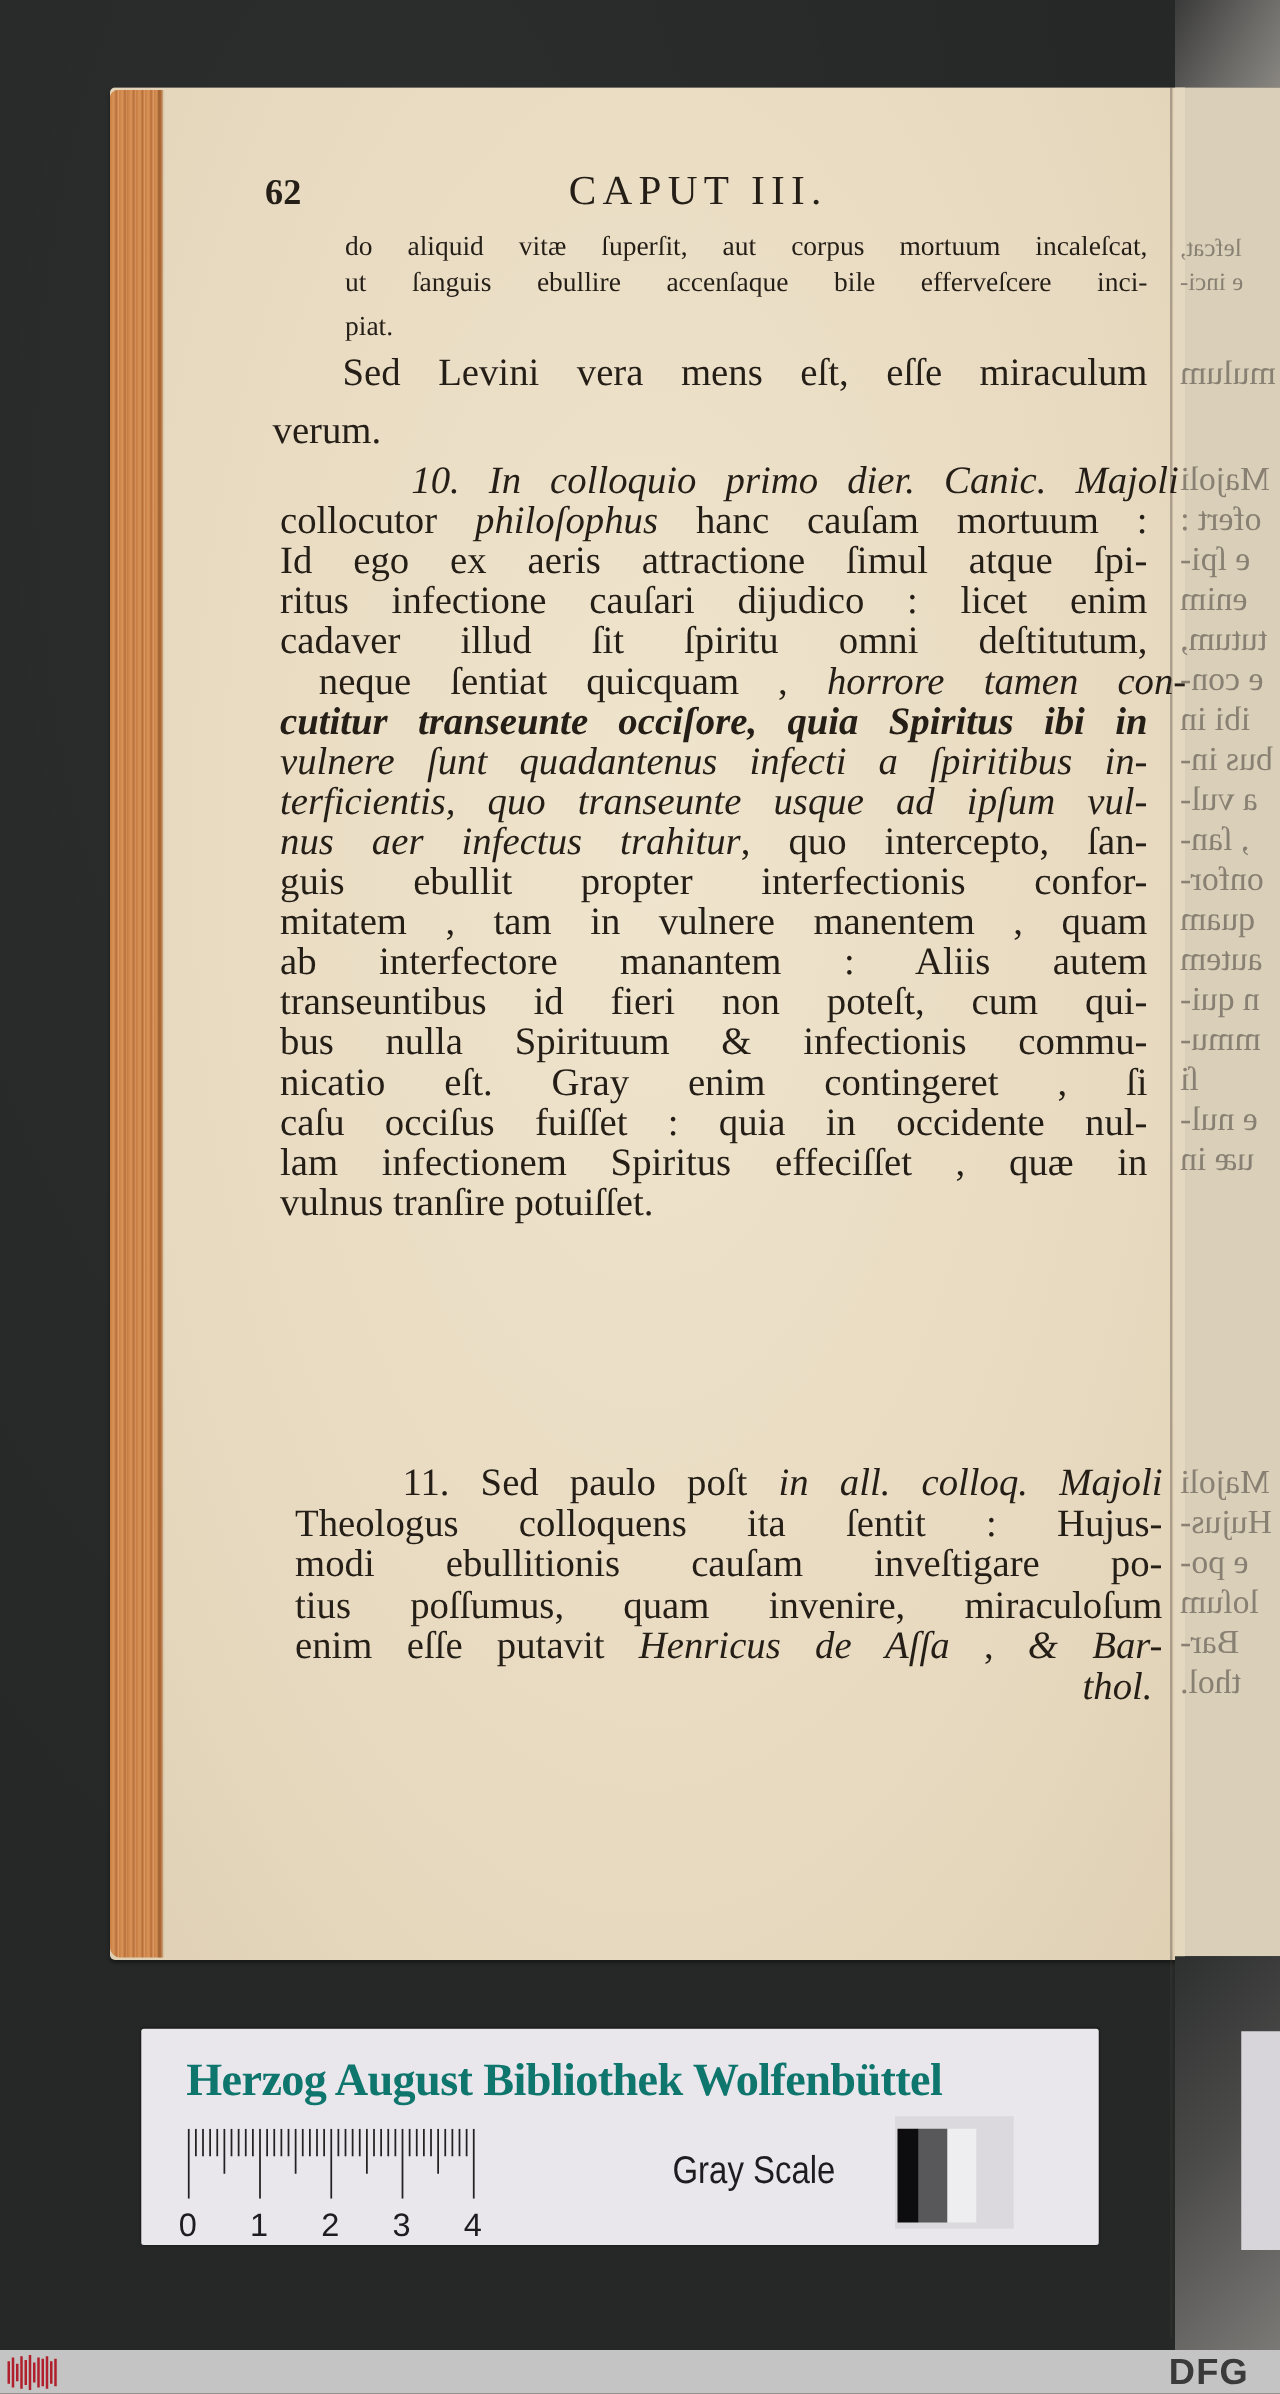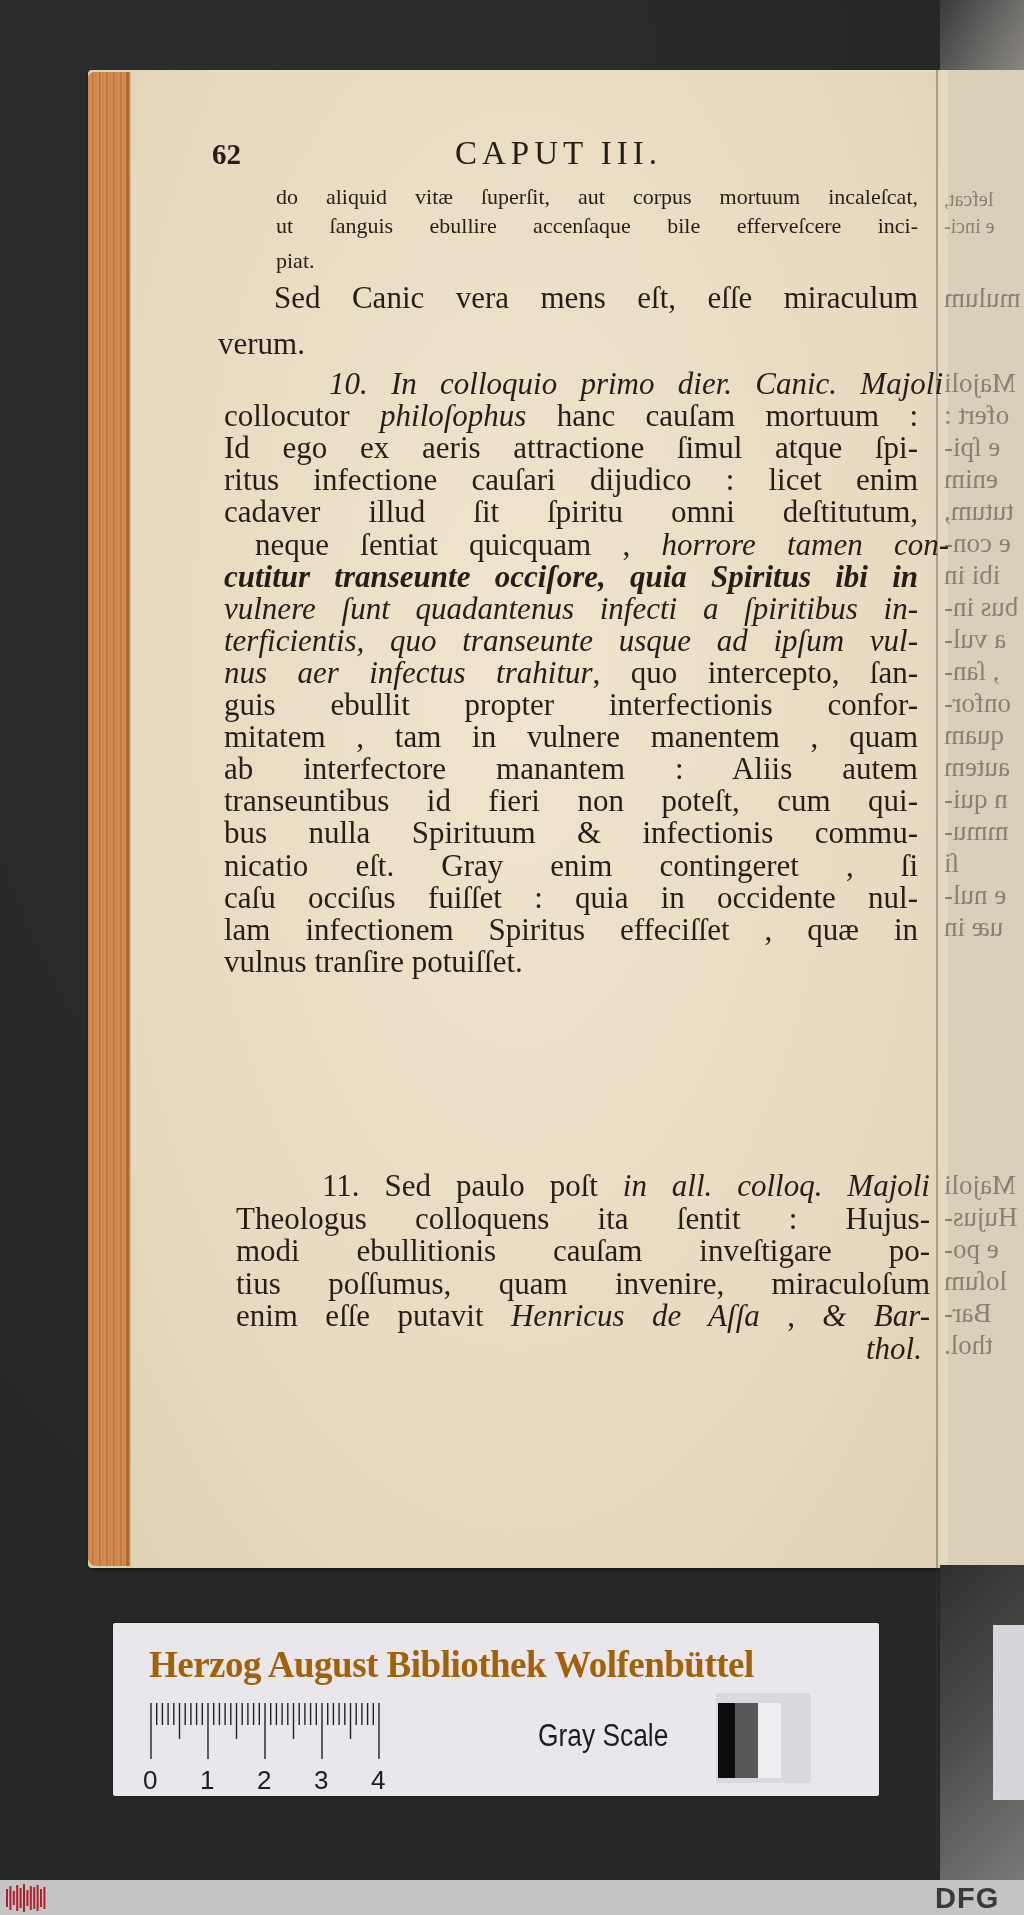--- a/index.html
+++ b/index.html
@@ -72,21 +72,21 @@
 
   
   .card {
     position: absolute; left: 113px; top: 1623px; width: 766px; height: 173px;
     background: #e9e6ec;
     border-radius: 2px;
     box-shadow: 0 0 2px rgba(0,0,0,0.6);
   }
   .card-title {
     position: absolute; left: 36px; top: 20px; font-size: 37px; font-weight: bold;
-    color: #a16207; letter-spacing: -0.5px; font-family: "Liberation Serif", serif;
+    color: #0f766e; letter-spacing: -0.5px; font-family: "Liberation Serif", serif;
   }
   .ruler {
     position: absolute; left: 36px; top: 80px; width: 236px; height: 56px;
   }
   .ruler-label {
     position: absolute; top: 142px; font-size: 26px; color: #1d1d1f;
     font-family: "Liberation Sans", sans-serif;
   }
   .gray-label {
     position: absolute; left: 425px; top: 95px; font-size: 31px; color: #1d1d1f;
@@ -159,21 +159,21 @@
 <div class="glass-bottom"></div>
 <div class="glass-bottom-card"></div>
 
 <div class="txt header-num" style="left:212px; top:140px;">62</div>
 <div class="txt header-title" style="left:455px; top:137px;">CAPUT III.</div>
 
 <div class="txt small justify" style="left:276px; top:186px; width:642px;">do aliquid vitæ ſuperſit, aut corpus mortuum incaleſcat,</div>
 <div class="txt small justify" style="left:276px; top:215px; width:642px;">ut ſanguis ebullire accenſaque bile efferveſcere inci-</div>
 <div class="txt small" style="left:276px; top:250px;">piat.</div>
 
-<div class="txt justify" style="left:274px; top:282px; width:644px;">Sed Canic vera mens eſt, eſſe miraculum</div>
+<div class="txt justify" style="left:274px; top:282px; width:644px;">Sed Levini vera mens eſt, eſſe miraculum</div>
 <div class="txt" style="left:218px; top:328px;">verum.</div>
 
 <div id="para10">
     <div class="txt justify" style="left: 304px; top: 368px; width: 614px; margin-left: 25px;"><span class="it">10. In colloquio primo dier. Canic. Majoli</span></div>
     <div class="txt justify" style="left: 224px; top: 400.1px; width: 694px;"><span>collocutor </span><span class="it">philoſophus</span><span> hanc cauſam mortuum :</span></div>
     <div class="txt justify" style="left: 224px; top: 432.2px; width: 694px;"><span>Id ego ex aeris attractione ſimul atque ſpi-</span></div>
     <div class="txt justify" style="left: 224px; top: 464.3px; width: 694px;"><span>ritus infectione cauſari dijudico : licet enim</span></div>
     <div class="txt justify" style="left: 224px; top: 496.4px; width: 694px;"><span>cadaver illud ſit ſpiritu omni deſtitutum,</span></div>
     <div class="txt justify" style="left: 224px; top: 528.5px; width: 694px; margin-left: 31px;"><span>neque ſentiat quicquam , </span><span class="it">horrore tamen con-</span></div>
     <div class="txt justify" style="left: 224px; top: 560.6px; width: 694px; font-weight: bold;"><span class="it">cutitur transeunte occiſore, quia Spiritus ibi in</span></div>

